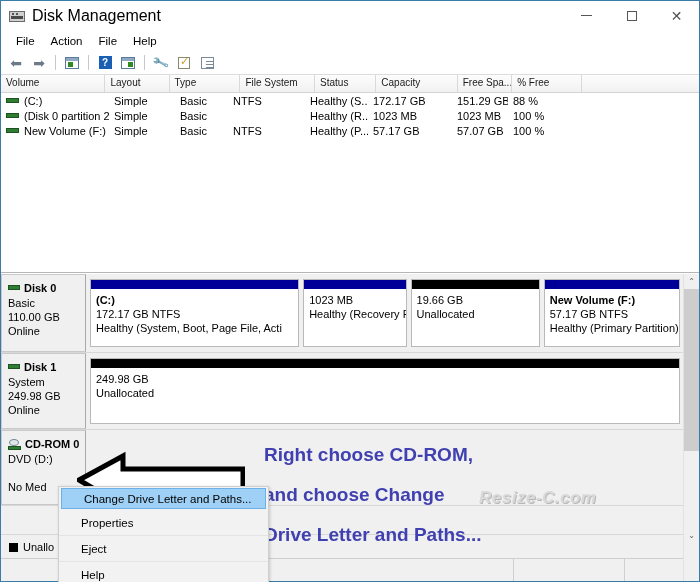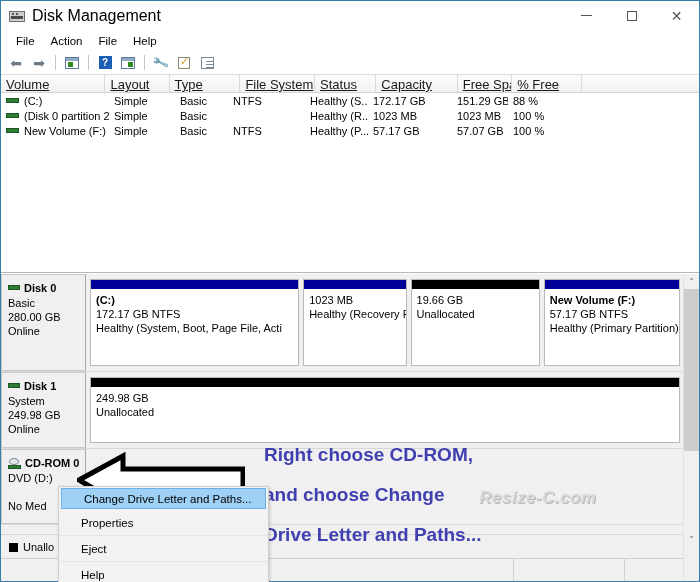--- a/index.html
+++ b/index.html
@@ -182,25 +182,24 @@
   .vol-header {
     display: flex;
     height: 17px;
     background: linear-gradient(#fdfdfd, #f1f1f1);
     border-bottom: 1px solid #d3d3d3;
   }
   .vh-cell {
     border-right: 1px solid #d9d9d9;
     padding: 2px 12px 0 5px;
     box-sizing: border-box;
-    font-size: 13px;
+    font-size: 10px;
     color: #1a1a1a;
     white-space: nowrap;
     overflow: hidden;
-    text-decoration: underline;
   }
   .vol-rows { position: relative; }
   .vol-row {
     display: flex;
     height: 15px;
     align-items: center;
   }
   .vr-cell {
     box-sizing: border-box;
     padding-left: 5px;
@@ -547,25 +546,25 @@
         <div class="vr-cell" style="width:84px">57.17 GB</div>
         <div class="vr-cell" style="width:56px">57.07 GB</div>
         <div class="vr-cell" style="width:72px">100 %</div>
       </div>
     </div>
   </div>
 
   <div class="disk-pane">
     <div class="disk-scroll">
 
-      <div class="disk-row" style="height:98px">
+      <div class="disk-row" style="height:79px">
         <div class="disk-info">
           <div class="dtitle"><span class="disk-ico"></span><span>Disk 0</span></div>
           <div>Basic</div>
-          <div>280.00 GB</div>
+          <div>110.00 GB</div>
           <div>Online</div>
         </div>
         <div class="parts">
           <div class="part" style="flex:172">
             <div class="bar bar-blue"></div>
             <div class="inner">
               <div class="pname">(C:)</div>
               <div>172.17 GB NTFS</div>
               <div>Healthy (System, Boot, Page File, Acti</div>
             </div>

